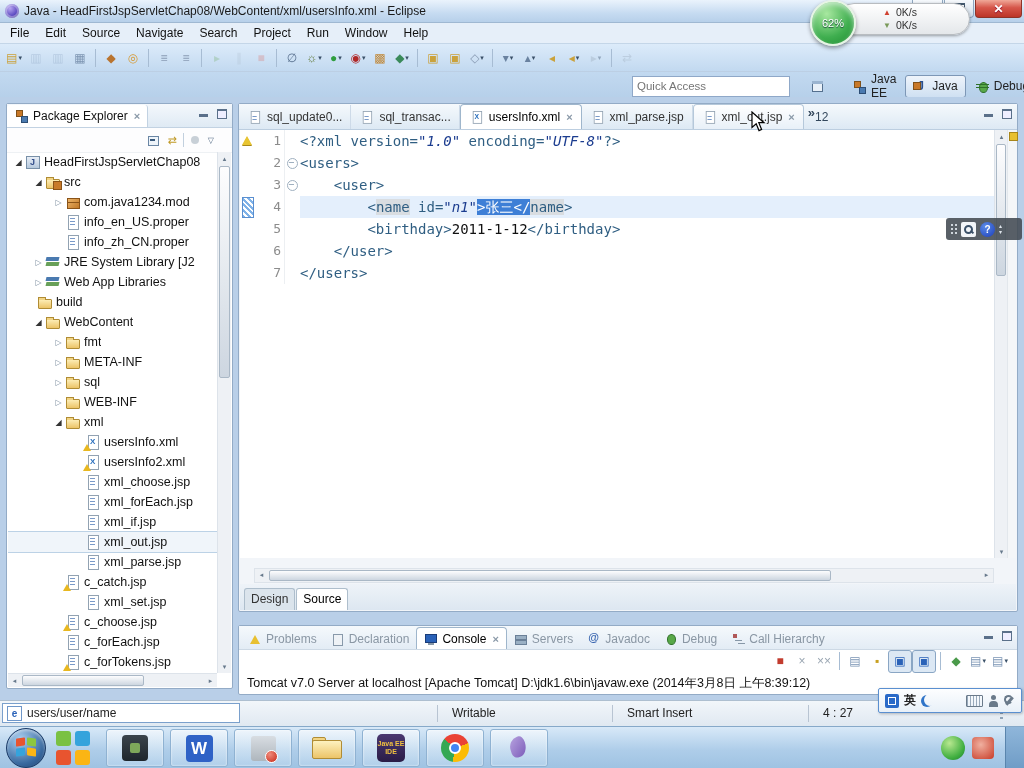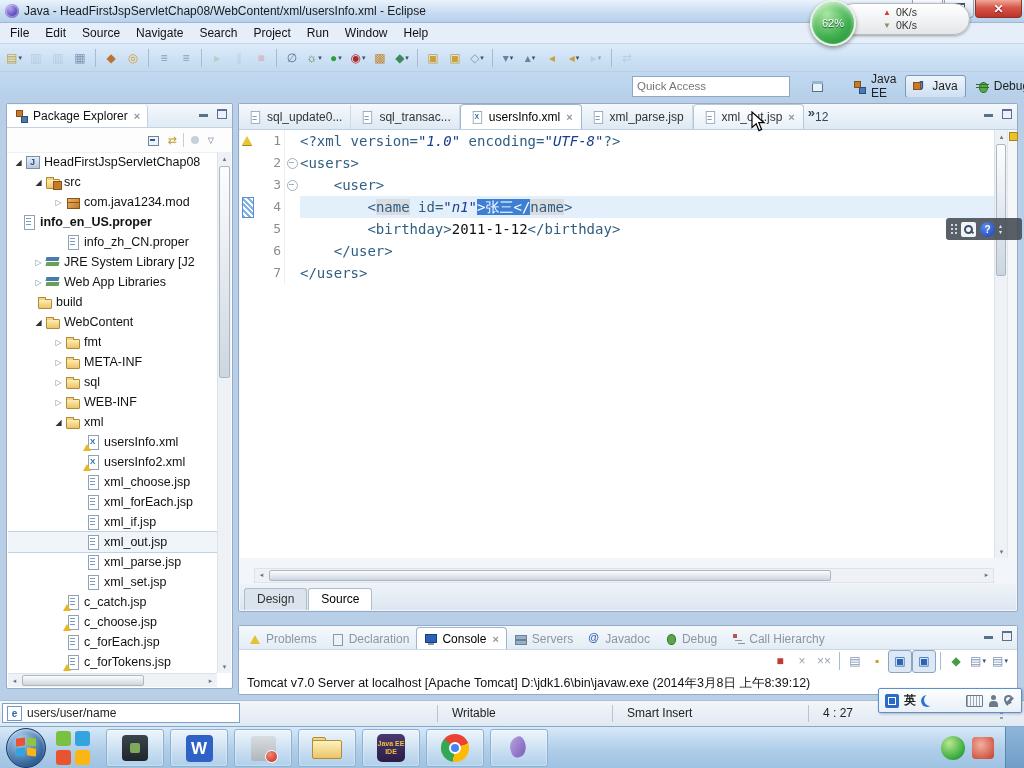--- a/index.html
+++ b/index.html
@@ -148,21 +148,21 @@
   .k-txt{color:#111;}
   .k-sel{background:#3e7fd6;color:#fff;}
   .occ{background:#d9dde1;}
   .ed-right{position:absolute;right:1px;top:26px;bottom:53px;width:22px;display:flex;}
   .ed-vscroll{width:13px;position:relative;background:#eef1f5;border-left:1px solid #dde3ea;}
   .ed-ruler{width:9px;position:relative;background:#f4f6f8;border-left:1px solid #e2e7ec;}
   .ov-warn{position:absolute;top:2px;left:1px;width:7px;height:7px;background:#e8c030;border:1px solid #a8861a;}
   .ed-hscroll{position:absolute;left:15px;right:23px;bottom:28px;height:13px;background:#eef1f5;border:1px solid #dde3ea;}
   .ed-bottom{position:absolute;left:1px;right:1px;bottom:1px;height:26px;background:linear-gradient(#eef3f8,#dde7f1);
     display:flex;align-items:flex-end;padding-left:4px;}
-  .btab{font-size:12px;padding:3px 12px 4px;color:#333;border:1px solid #aebecc;border-bottom:none;
+  .btab{font-size:12px;padding:3px 6px 4px;color:#333;border:1px solid #aebecc;border-bottom:none;
     background:#dbe4ec;border-radius:3px 3px 0 0;margin-right:1px;}
   .btab.active{background:#fff;color:#000;}
 
   
   .console{left:238px;top:528px;width:780px;height:70px;background:#fff;}
   .ctabs{height:23px;display:flex;align-items:flex-end;background:linear-gradient(#f5f9fc,#e3ecf5);
     border-bottom:1px solid #cdd9e5;padding-left:2px;position:relative;}
   .ctab{display:flex;align-items:center;gap:4px;height:21px;padding:0 7px;font-size:12px;color:#8a97a4;}
   .ctab.active{background:#fff;border:1px solid #9fb6cc;border-bottom:none;border-radius:4px 4px 0 0;color:#000;}
   .ct{width:14px;height:14px;position:relative;flex:none;}
@@ -471,21 +471,21 @@
               <span class="tic tic-src">
                 <span class="ov-src"></span>
               </span>
               <span class="tlabel">src</span>
             </div>
             <div class="trow" style="padding-left: 44px;">
               <span class="arr">▷</span>
               <span class="tic tic-package"></span>
               <span class="tlabel">com.java1234.mod</span>
             </div>
-            <div class="trow" style=" font-weight: bold;">
+            <div class="trow" style="padding-left: 44px;">
               <span class="arr"></span>
               <span class="tic tic-file"></span>
               <span class="tlabel">info_en_US.proper</span>
             </div>
             <div class="trow" style="padding-left: 44px;">
               <span class="arr"></span>
               <span class="tic tic-file"></span>
               <span class="tlabel">info_zh_CN.proper</span>
             </div>
             <div class="trow" style="padding-left: 24px;">
@@ -565,31 +565,31 @@
             <div class="trow sel" style="padding-left: 64px;">
               <span class="arr"></span>
               <span class="tic tic-file"></span>
               <span class="tlabel">xml_out.jsp</span>
             </div>
             <div class="trow" style="padding-left: 64px;">
               <span class="arr"></span>
               <span class="tic tic-file"></span>
               <span class="tlabel">xml_parse.jsp</span>
             </div>
-            <div class="trow" style="padding-left: 64px;">
-              <span class="arr"></span>
-              <span class="tic tic-file"></span>
-              <span class="tlabel">xml_set.jsp</span>
-            </div>
             <div class="trow" style="padding-left: 44px;">
               <span class="arr"></span>
               <span class="tic tic-file">
                 <span class="warn-mini"></span>
               </span>
               <span class="tlabel">c_catch.jsp</span>
+            </div>
+            <div class="trow" style="padding-left: 64px;">
+              <span class="arr"></span>
+              <span class="tic tic-file"></span>
+              <span class="tlabel">xml_set.jsp</span>
             </div>
             <div class="trow" style="padding-left: 44px;">
               <span class="arr"></span>
               <span class="tic tic-file">
                 <span class="warn-mini"></span>
               </span>
               <span class="tlabel">c_choose.jsp</span>
             </div>
             <div class="trow" style="padding-left: 44px;">
               <span class="arr"></span>

